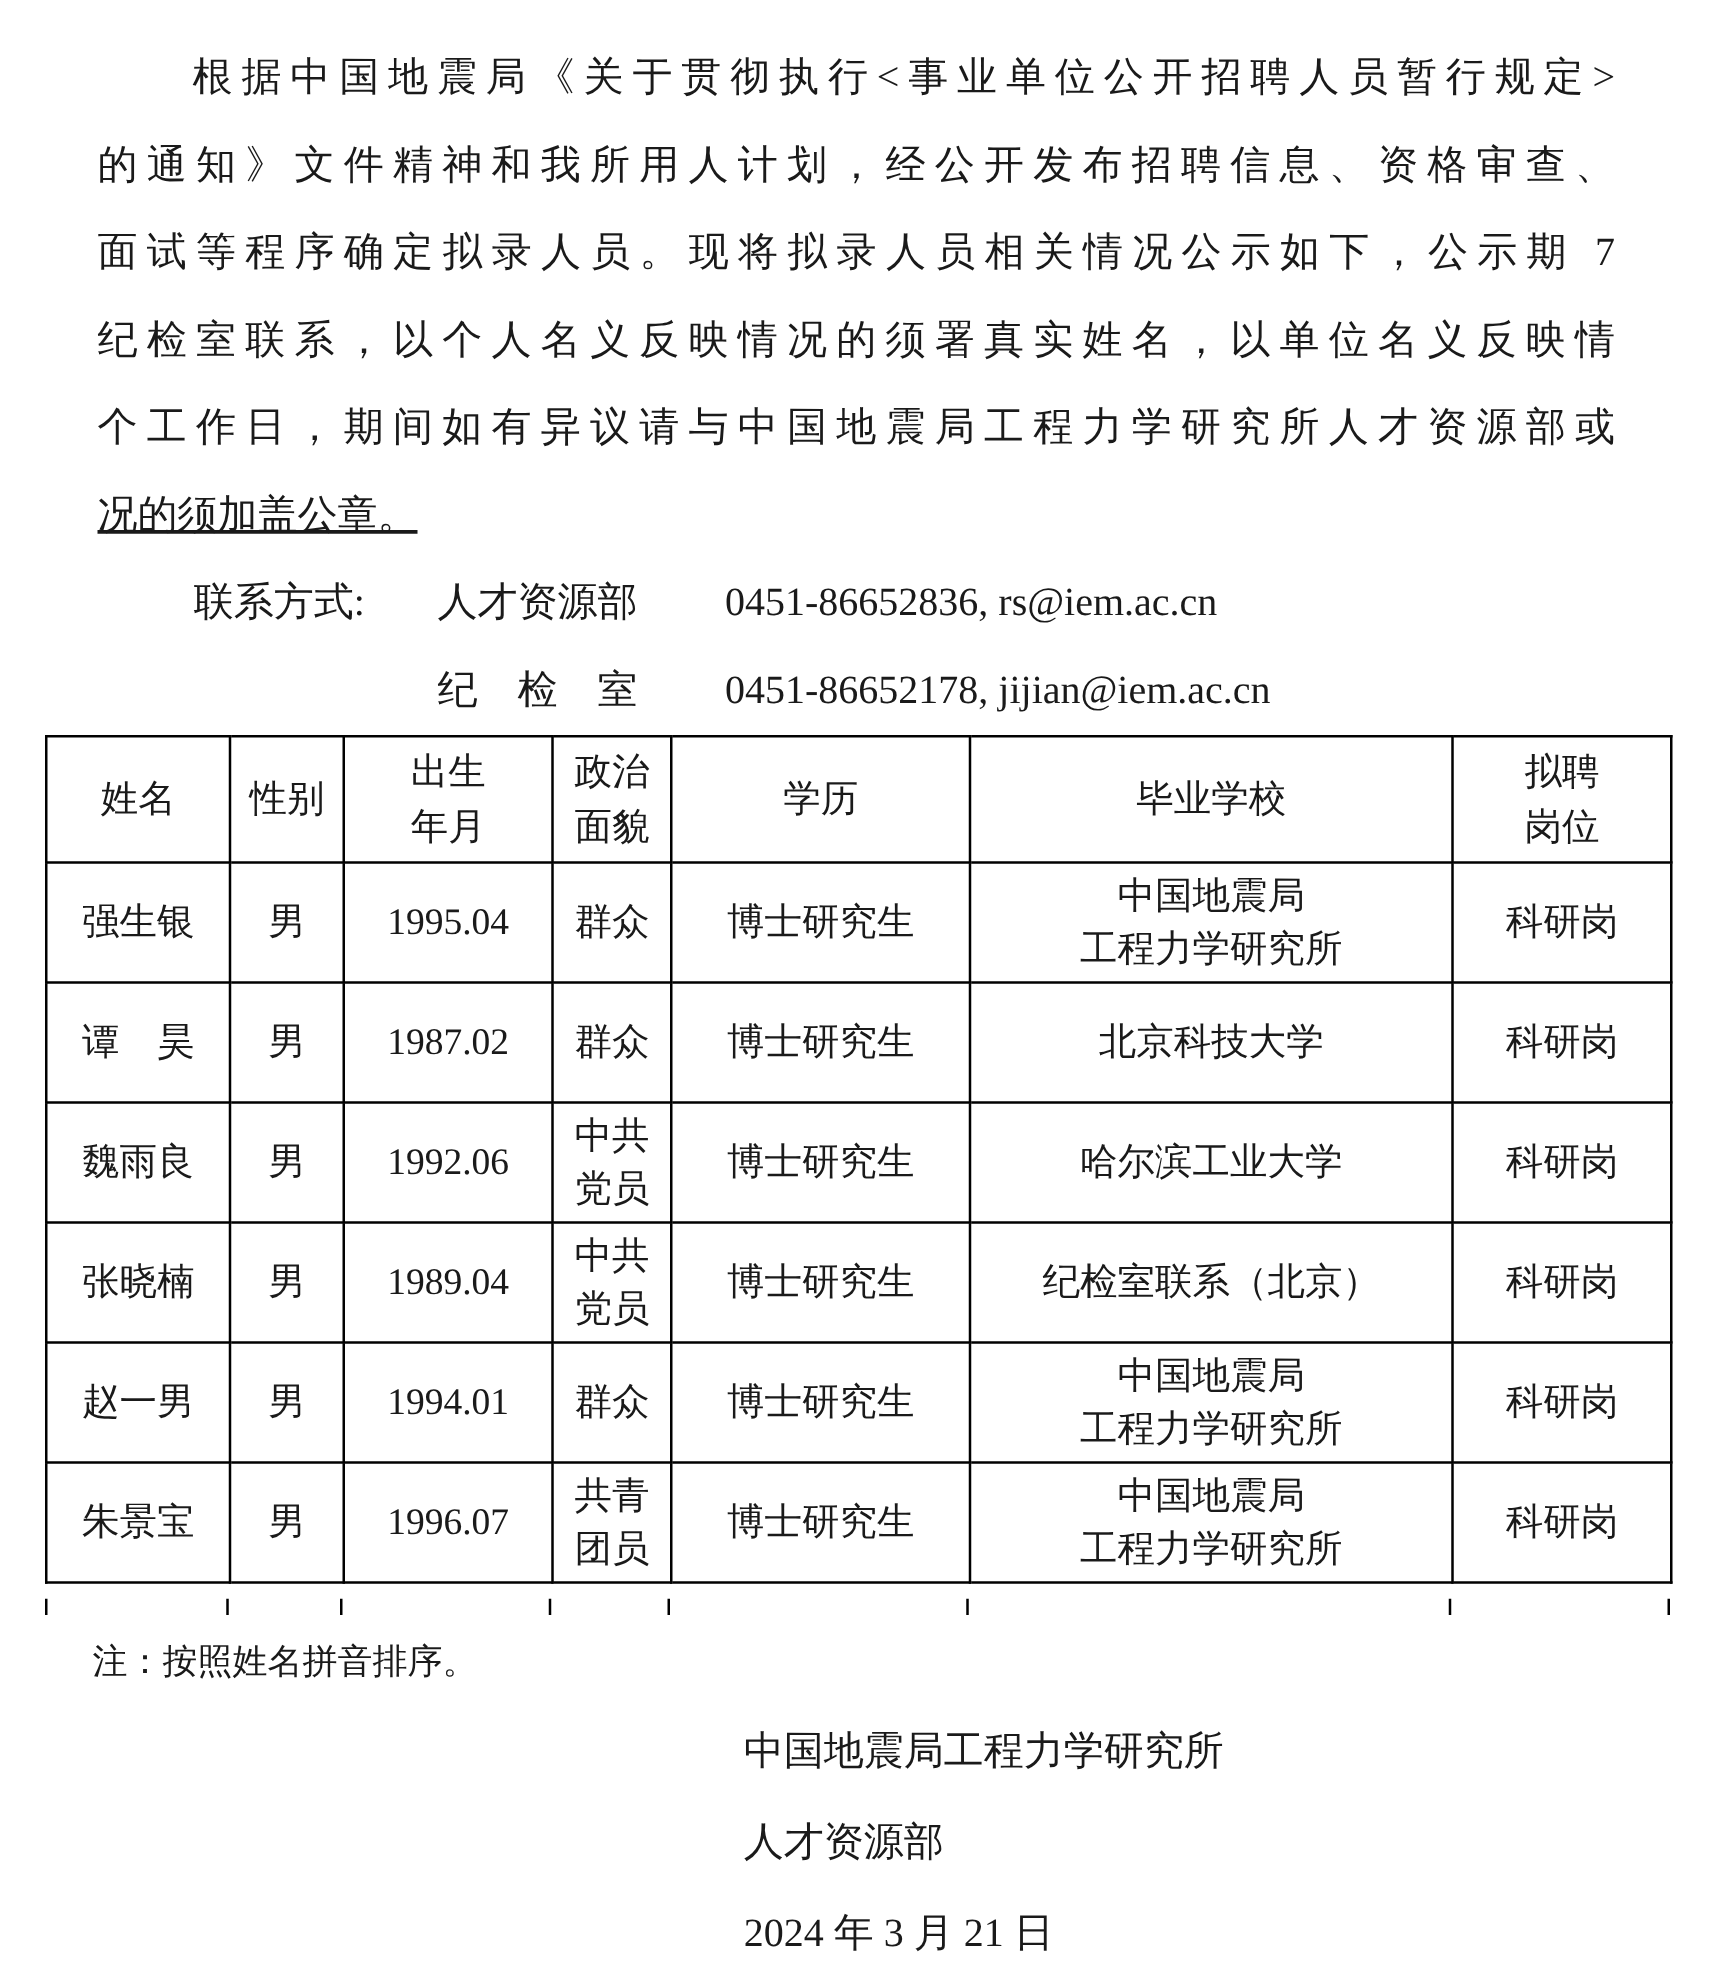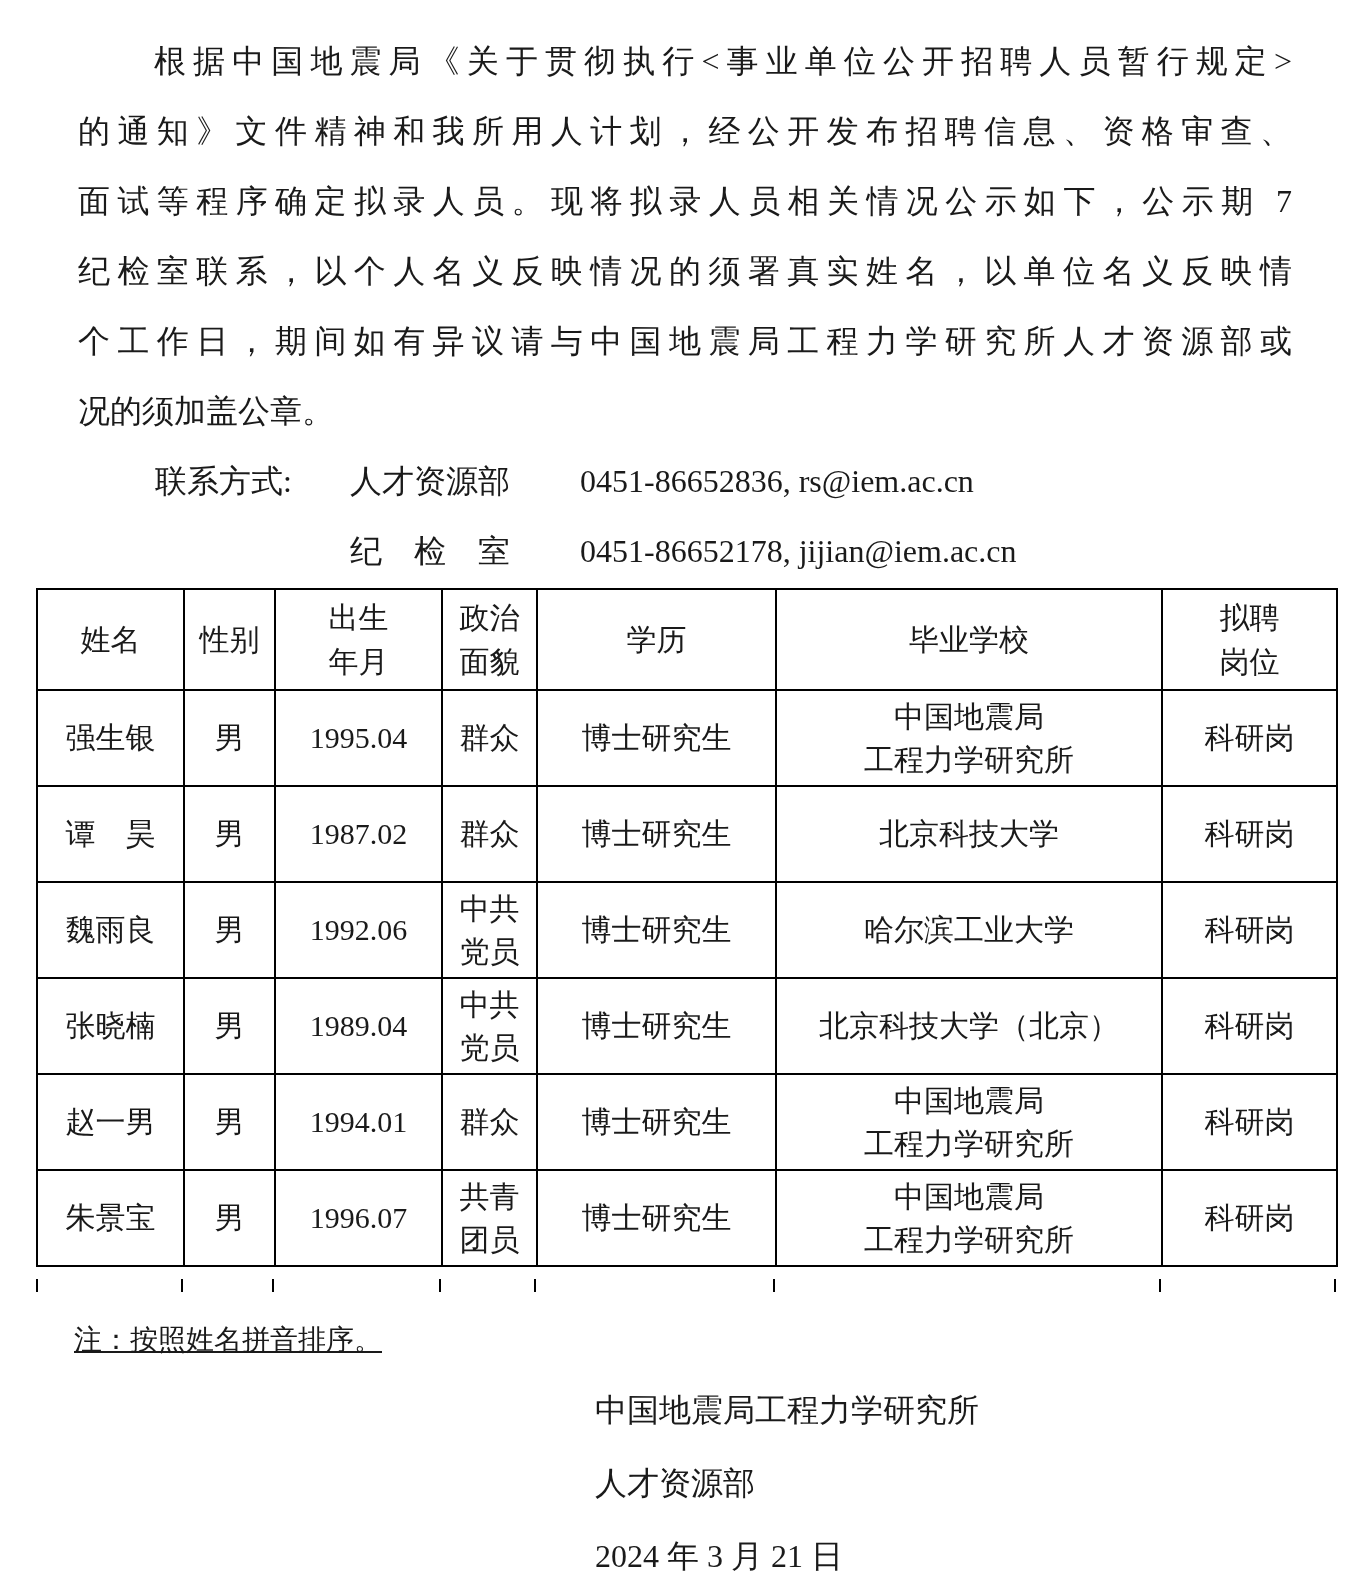--- a/index.html
+++ b/index.html
@@ -21,21 +21,21 @@
   .para {
     margin: 26px 80px 0 78px;
     font-size: 32px;
     line-height: 70px;
   }
   .para .line {
     text-align: justify;
     text-align-last: justify;
   }
   .para .line.first { text-indent: 76px; }
-  .para .line.last  { text-align-last: left; }
+  .para .line.last  { text-align-last: left; text-decoration: underline; }
   
   .contact {
     margin-left: 78px;
     font-size: 32px;
     line-height: 70px;
   }
   .c-ind    { display: inline-block; width: 77px; }
   .c-label  { display: inline-block; width: 195px; }
   .c-spacer { display: inline-block; width: 272px; }
   .c-dept   { display: inline-block; width: 230px; }
@@ -69,24 +69,23 @@
   }
   .stub-row span {
     position: absolute;
     top: 0;
     width: 2px;
     height: 13px;
     background: #000;
   }
   
   .note {
-    margin: 28px 0 0 74px;
+    margin: 18px 0 0 74px;
     font-size: 28px;
     line-height: 40px;
-    text-decoration: underline;
   }
   
   .signature {
     margin-left: 595px;
     width: 742px;
     margin-top: 14px;
     font-size: 32px;
     line-height: 73px;
   }
 </style>
@@ -167,21 +166,21 @@
           <td>哈尔滨工业大学</td>
           <td>科研岗</td>
         </tr>
         <tr>
           <td>张晓楠</td>
           <td>男</td>
           <td>1989.04</td>
           <td>中共
 党员</td>
           <td>博士研究生</td>
-          <td>北京科技大学（北京）</td>
+          <td>纪检室联系（北京）</td>
           <td>科研岗</td>
         </tr>
         <tr>
           <td>赵一男</td>
           <td>男</td>
           <td>1994.01</td>
           <td>群众</td>
           <td>博士研究生</td>
           <td>中国地震局
 工程力学研究所</td>

